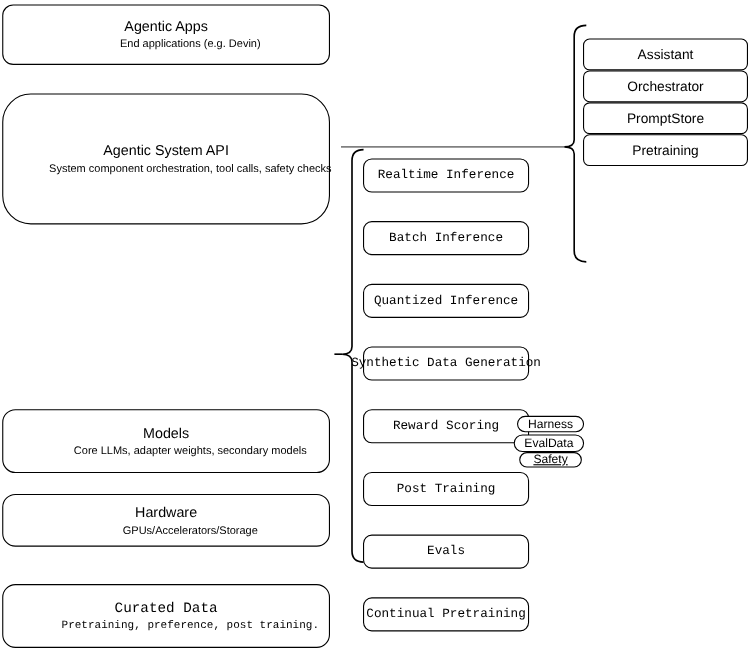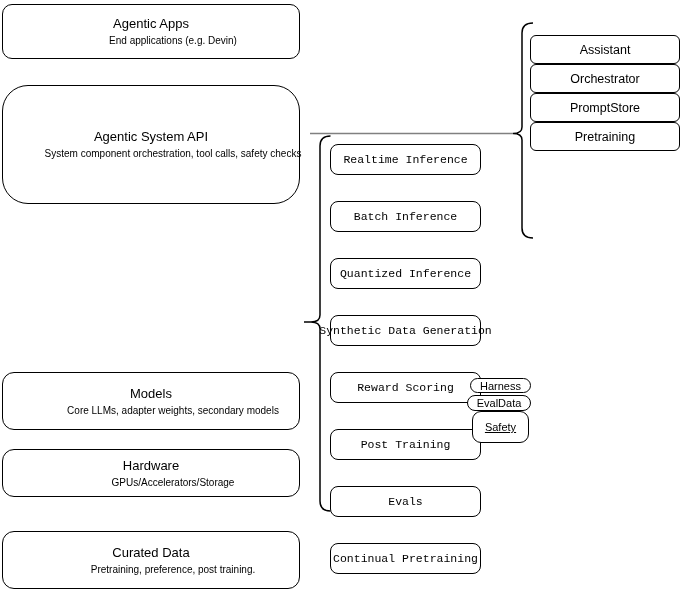--- a/index.html
+++ b/index.html
@@ -20,42 +20,42 @@
     display:flex;flex-direction:column;justify-content:center;align-items:center;
     box-sizing:border-box;text-align:center;
   }
   .lnode .t{font-size:13px;line-height:16px;white-space:nowrap;}
   .lnode .s{font-size:10px;line-height:13px;margin-top:2px;white-space:nowrap;padding-left:44px;}
   #n-apps    {top:4px;  height:55px; border-radius:10px;}
   #n-sysapi  {top:85px; height:119px;border-radius:26px;}
   #n-toolapi {top:224px;height:118px;border-radius:26px;}
   #n-models  {top:372px;height:58px; border-radius:12px;}
   #n-hw      {top:449px;height:48px; border-radius:12px;}
-  #n-data    {top:531px;height:58px; border-radius:12px;}
+  #n-data    {top:531px;height:58px; border-radius:12px;font-family:Liberation Mono, monospace;}
 
   
   .mid-col{
     position:absolute;left:330px;top:144px;width:151px;
     display:flex;flex-direction:column;gap:26px;font-family:Liberation Mono, monospace;
   }
   .mid-item{
     height:31px;border:1.5px solid #000;border-radius:8px;background:#fff;
     display:flex;align-items:center;justify-content:center;
     font-size:11.5px;white-space:nowrap;box-sizing:border-box;
   }
 
   
   .pill{
     position:absolute;border:1.3px solid #000;border-radius:9px;background:#fff;
     display:flex;align-items:center;justify-content:center;
     font-size:11px;box-sizing:border-box;white-space:nowrap;
   }
   #pill-harness {left:470px;top:378px;width:61px;height:15px;}
   #pill-evaldata{left:467px;top:395px;width:64px;height:16px;}
-  #pill-safety  {left:472px;top:411px;width:57px;height:32px;text-decoration:underline;}
+  #pill-safety  {left:472px;top:411px;width:57px;height:14px;text-decoration:underline;}
 
   
   .right-col{
     position:absolute;left:530px;top:35px;width:150px;
     display:flex;flex-direction:column;gap:0;
   }
   .right-item{
     height:29px;border:1.5px solid #000;border-radius:6px;background:#fff;
     display:flex;align-items:center;justify-content:center;
     font-size:12.5px;white-space:nowrap;box-sizing:border-box;

